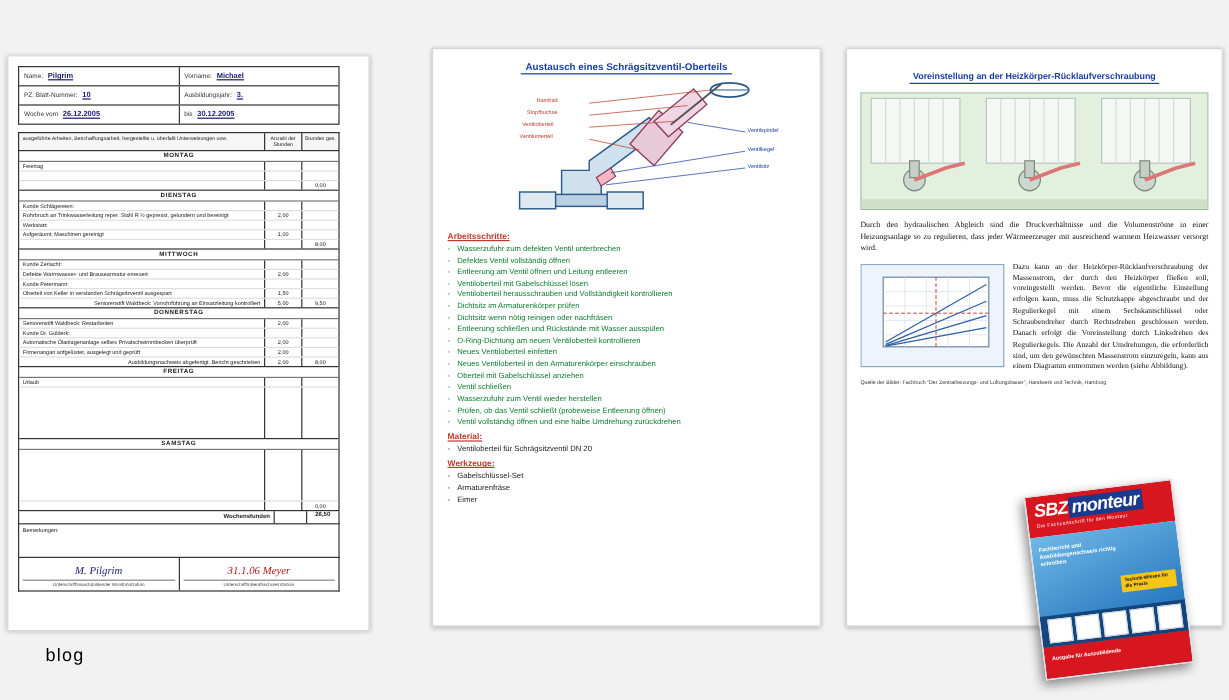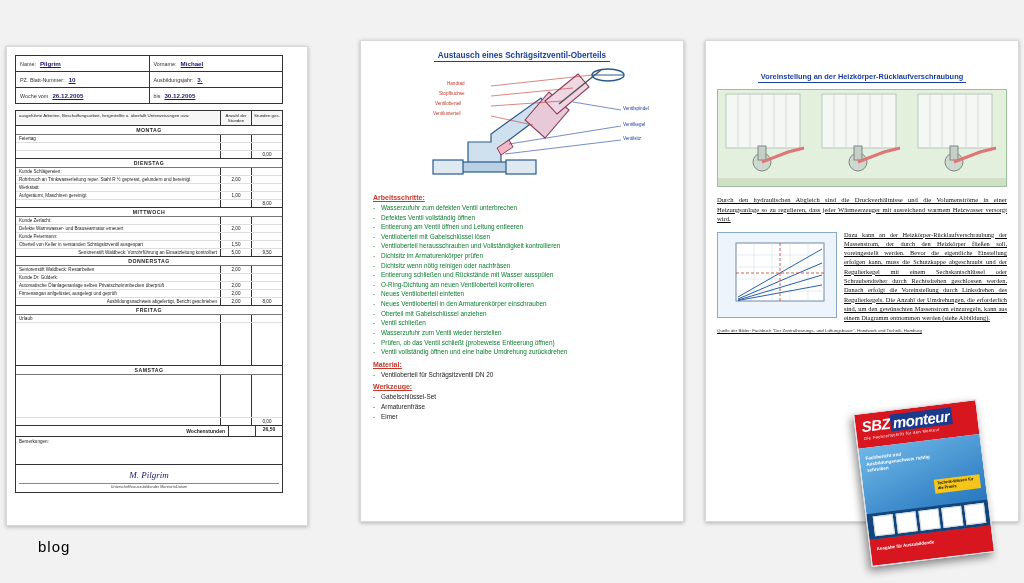--- a/index.html
+++ b/index.html
@@ -95,21 +95,21 @@
   .vlabel{position:absolute;font-size:4.6px;color:#c0392b;}
   .vlabel.blue{color:#1a3fa0;}
   .s2-sec{color:#c0392b;font-weight:bold;font-size:7px;text-decoration:underline;margin:4px 0 2px 0;}
   .s2-li{color:#0a7d2e;font-size:6.4px;line-height:1.5;padding-left:8px;position:relative;}
   .s2-li:before{content:"-";position:absolute;left:0;}
   .s2-li.plain{color:#222;}
 
   
   #sheet3{left:705px;top:40px;width:312px;height:480px;}
   #s3-head{position:absolute;left:705px;top:42px;width:312px;font-size:6.4px;color:#222;}
-  #sheet3 .inner{padding:24px 11px;text-decoration:underline;}
+  #sheet3 .inner{padding:12px 11px;}
   .s3-title{
     text-align:center;color:#1a3fa0;font-weight:bold;font-size:7.4px;
     border-bottom:1px solid #1a3fa0;display:inline-block;padding:0 3px 1px 3px;
   }
   .s3-img{
     height:96px;margin:6px 0 8px 0;border:1px solid #9bbf9b;
     background:linear-gradient(180deg,#e8f3e4 0%,#dfeeda 55%,#cfe6c8 100%);
     position:relative;overflow:hidden;
   }
   .s3-par{
@@ -352,20 +352,24 @@
 
       <div class="s1-remark">
         <div class="rt">Bemerkungen:</div>
         <div class="rspace"></div>
       </div>
 
       <div class="s1-sign">
         <div class="col">
           <div class="sig">M. Pilgrim</div>
           <div class="sig-cap">Unterschrift\nauszubildender Monitor\nDatum</div>
+        </div>
+        <div class="col">
+          <div class="sig red">31.1.06  Meyer</div>
+          <div class="sig-cap">Unterschrift\nBerufsschule\nDatum</div>
         </div>
       </div>
 
     </div>
   </div>
 
   <div id="s2-head" class="fb-head">
     <span class="lbl">Fachbericht (Beschreibung, Skizze)</span>
     <span class="lbl">Name:</span>
     <span class="nm">Michael Pilgrim</span>

